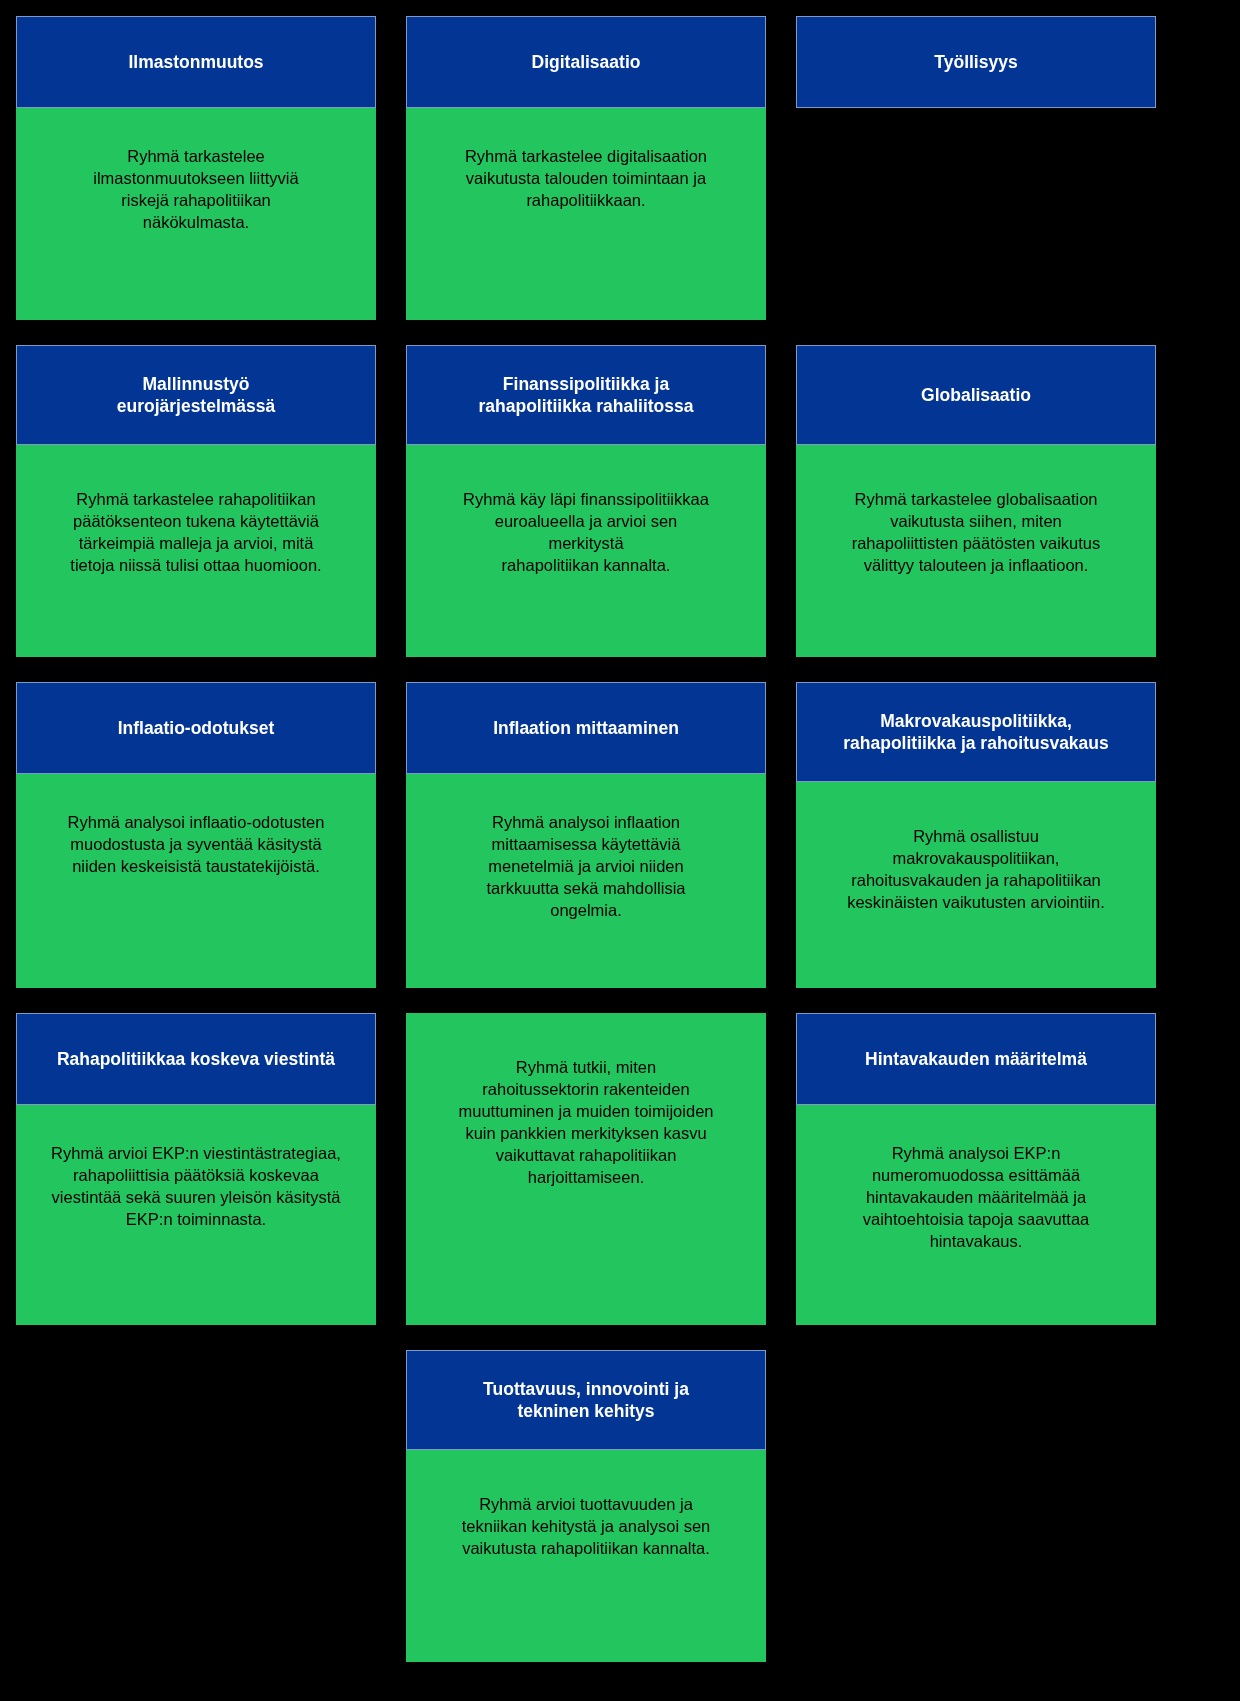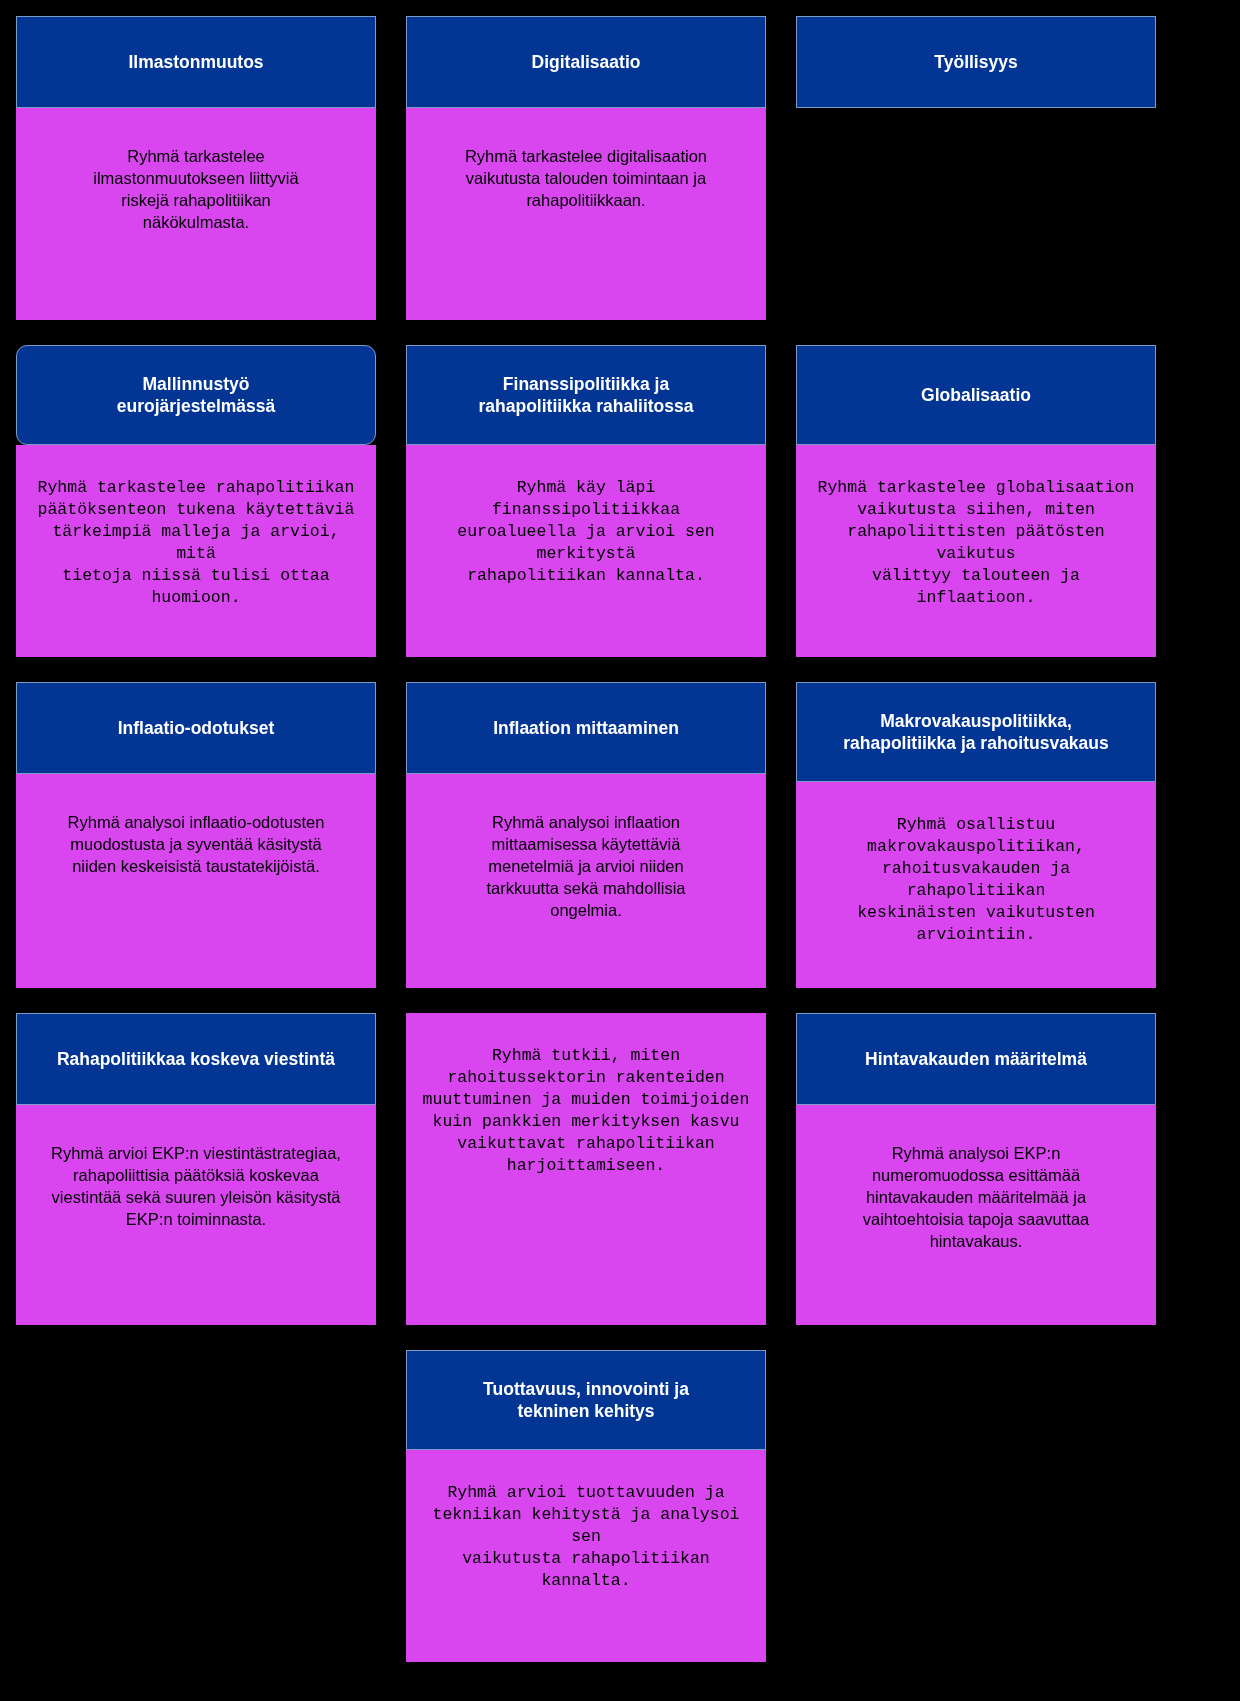--- a/index.html
+++ b/index.html
@@ -47,30 +47,30 @@
     line-height: 1.27;
     text-align: center;
     display: flex;
     align-items: center;
     justify-content: center;
     padding: 4px 10px;
   }
   .card.h-1 .card-header { height: 92px; }
   .card.h-2 .card-header { height: 100px; }
   .card-body {
-    background: #d946ef;
+    background: #22c55e;
     flex: 1 1 auto;
     color: #000000;
     font-size: 16.5px;
     line-height: 1.33;
     text-align: center;
     padding: 38px 12px 10px 12px;
     box-sizing: border-box;
   }
-  .card.h-2 .card-body { padding-top: 32px; font-family: Liberation Mono, monospace; }
+  .card.h-2 .card-body { padding-top: 44px; }
   .card-body p {
     margin: 0;
     white-space: pre-line;
   }
   .spacer { visibility: hidden; }
 </style>
 </head>
 <body>
 
 <div class="board">
@@ -91,21 +91,21 @@
           <p>Ryhmä tarkastelee digitalisaation
 vaikutusta talouden toimintaan ja
 rahapolitiikkaan.</p>
         </div>
     </div>
     <div class="card h-1">
       <div class="card-header" style="white-space: pre-line;">Työllisyys</div>
     </div>
 
     <div class="card h-2">
-      <div class="card-header" style="white-space: pre-line; border-radius: 11px;">Mallinnustyö
+      <div class="card-header" style="white-space: pre-line;">Mallinnustyö
 eurojärjestelmässä</div>
       <div class="card-body">
           <p>Ryhmä tarkastelee rahapolitiikan
 päätöksenteon tukena käytettäviä
 tärkeimpiä malleja ja arvioi, mitä
 tietoja niissä tulisi ottaa huomioon.</p>
         </div>
     </div>
     <div class="card h-2">
       <div class="card-header" style="white-space: pre-line;">Finanssipolitiikka ja

